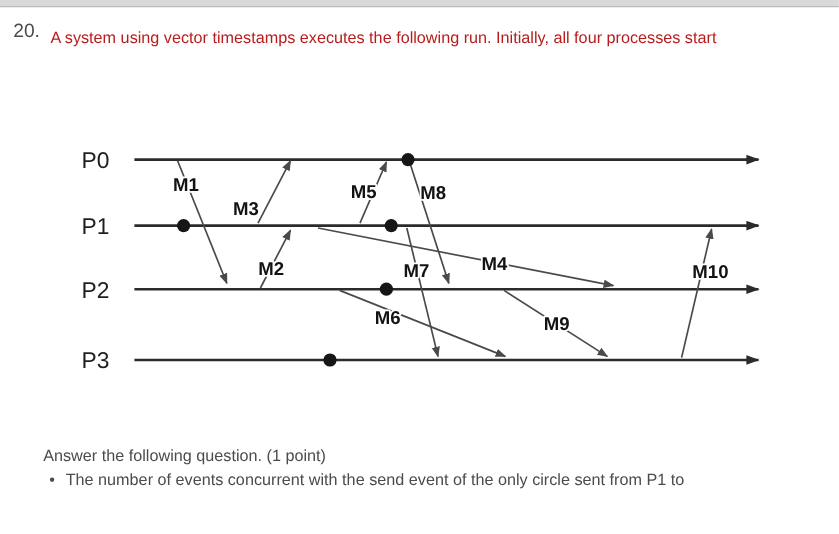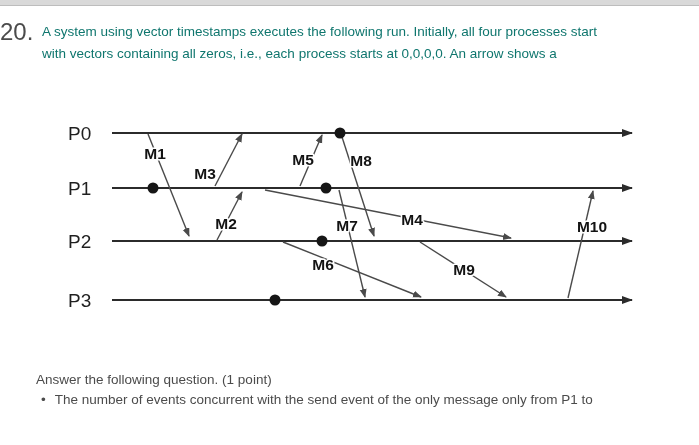--- a/index.html
+++ b/index.html
@@ -5,26 +5,26 @@
   html,body{margin:0;padding:0;}
   body{
     width:699px;height:445px;position:relative;overflow:hidden;
     background:#ffffff;font-family:"Liberation Sans",sans-serif;
   }
   .top-band{
     position:absolute;left:0;top:0;width:699px;height:5px;
     background:#d9d9d9;border-bottom:1px solid #bdbdbd;
   }
   .qnum{
-    position:absolute;left:0;top:18px;
-    font-size:24px;color:#4b4b4b;
+    position:absolute;left:11px;top:18px;
+    font-size:16px;color:#4b4b4b;
   }
   .qtext{
     position:absolute;left:42px;top:21px;
-    font-size:13.5px;line-height:21.5px;color:#0f766e;
+    font-size:13.5px;line-height:21.5px;color:#b91c1c;
     white-space:nowrap;
   }
   .footer-prompt{
     position:absolute;left:36px;top:372px;
     font-size:13.5px;color:#4b4b4b;white-space:nowrap;
   }
   .bullet-row{
     position:absolute;left:41px;top:389px;
     display:flex;align-items:flex-start;
   }
@@ -46,21 +46,20 @@
 </style>
 </head>
 <body>
 
 <div class="top-band"></div>
 
 <div class="qnum">20.</div>
 
 <div class="qtext">
   <div>A system using vector timestamps executes the following run. Initially, all four processes start</div>
-  <div>with vectors containing all zeros, i.e., each process starts at 0,0,0,0. An arrow shows a</div>
 </div>
 
 <svg id="diagram" class="diagram" width="699" height="445" viewBox="0 0 699 445">
   <defs>
     <marker id="arrow-proc" markerUnits="userSpaceOnUse" markerWidth="12" markerHeight="9" refX="10" refY="4" orient="auto">
       <path d="M0,0 L11,4 L0,8 Z" fill="#2b2b2b"></path>
     </marker>
     <marker id="arrow-msg" markerUnits="userSpaceOnUse" markerWidth="10" markerHeight="8" refX="8" refY="3.5" orient="auto">
       <path d="M0,0 L9,3.5 L0,7 Z" fill="#4a4a4a"></path>
     </marker>
@@ -98,15 +97,15 @@
     <circle cx="326" cy="188" r="5.5" class="event-dot"></circle>
     <circle cx="322" cy="241" r="5.5" class="event-dot"></circle>
     <circle cx="275" cy="300" r="5.5" class="event-dot"></circle>
   </svg>
 
 <div class="footer-prompt">Answer the following question. (1 point)</div>
 
 <div class="bullet-row">
   <span class="bullet-glyph">•</span>
   <div class="bullet-text">
-    <div>The number of events concurrent with the send event of the only message only from P1 to</div>
+    <div>The number of events concurrent with the send event of the only circle sent from P1 to</div>
   </div>
 </div>
 
 </body></html>

